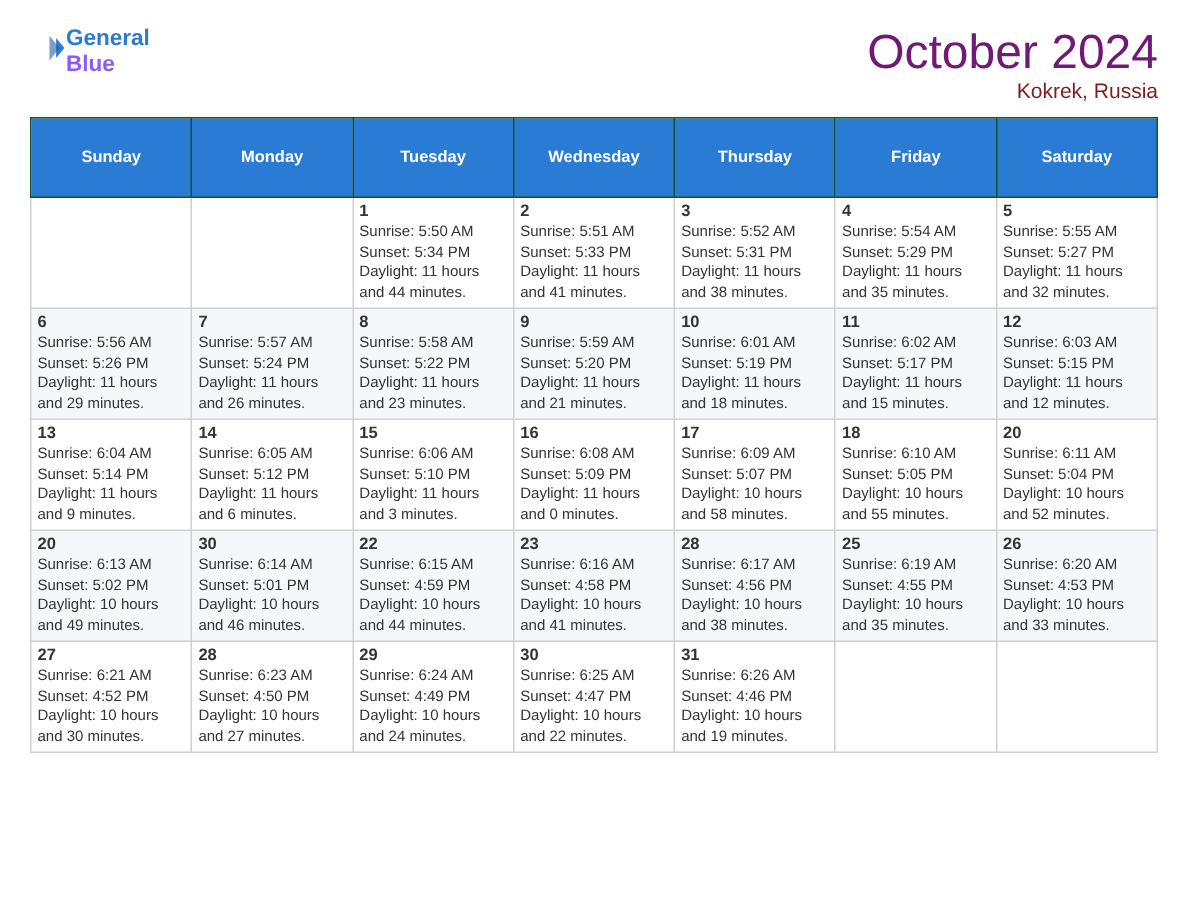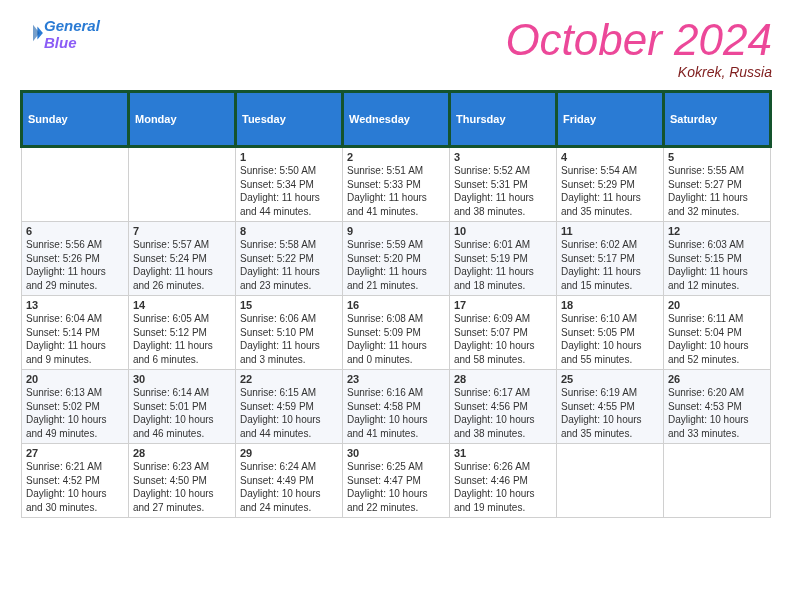--- a/index.html
+++ b/index.html
@@ -14,21 +14,20 @@
       width: 792px;
       height: 612px;
       padding: 18px 20px 12px 20px;
       background: #fff;
     }
     .header {
       display: flex;
       justify-content: space-between;
       align-items: flex-start;
       margin-bottom: 10px;
-      font-style: italic;
     }
     .logo {
       display: flex;
       align-items: center;
       gap: 0px;
     }
     .logo-text {
       font-size: 15px;
       font-weight: bold;
       color: #333;
@@ -39,42 +38,42 @@
     }
     .logo-icon {
       width: 22px;
       height: 22px;
       margin-left: 2px;
     }
     .title-block {
       text-align: right;
     }
     .month-title {
-      font-size: 44px;
+      font-size: 32px;
       font-weight: normal;
-      color: #ec4899;
+      color: #701a75;
       line-height: 1;
     }
     .location {
       font-size: 14px;
       color: #7f1d1d;
       margin-top: 2px;
     }
     .calendar {
       width: 100%;
       border-collapse: collapse;
     }
     .calendar th {
       background: #2a7bd4;
       color: #fff;
       font-size: 11px;
       font-weight: bold;
       padding: 20px 5px;
-      text-align: left;
-      border: 3px solid #14532d;
+      text-align: center;
+      border: 1px solid #14532d;
     }
     .calendar td {
       border: 1px solid #d0d0d0;
       vertical-align: top;
       padding: 3px 4px;
       width: calc(100% / 7);
       background: #fff;
       min-height: 70px;
     }
     .calendar tr:nth-child(even) td {

